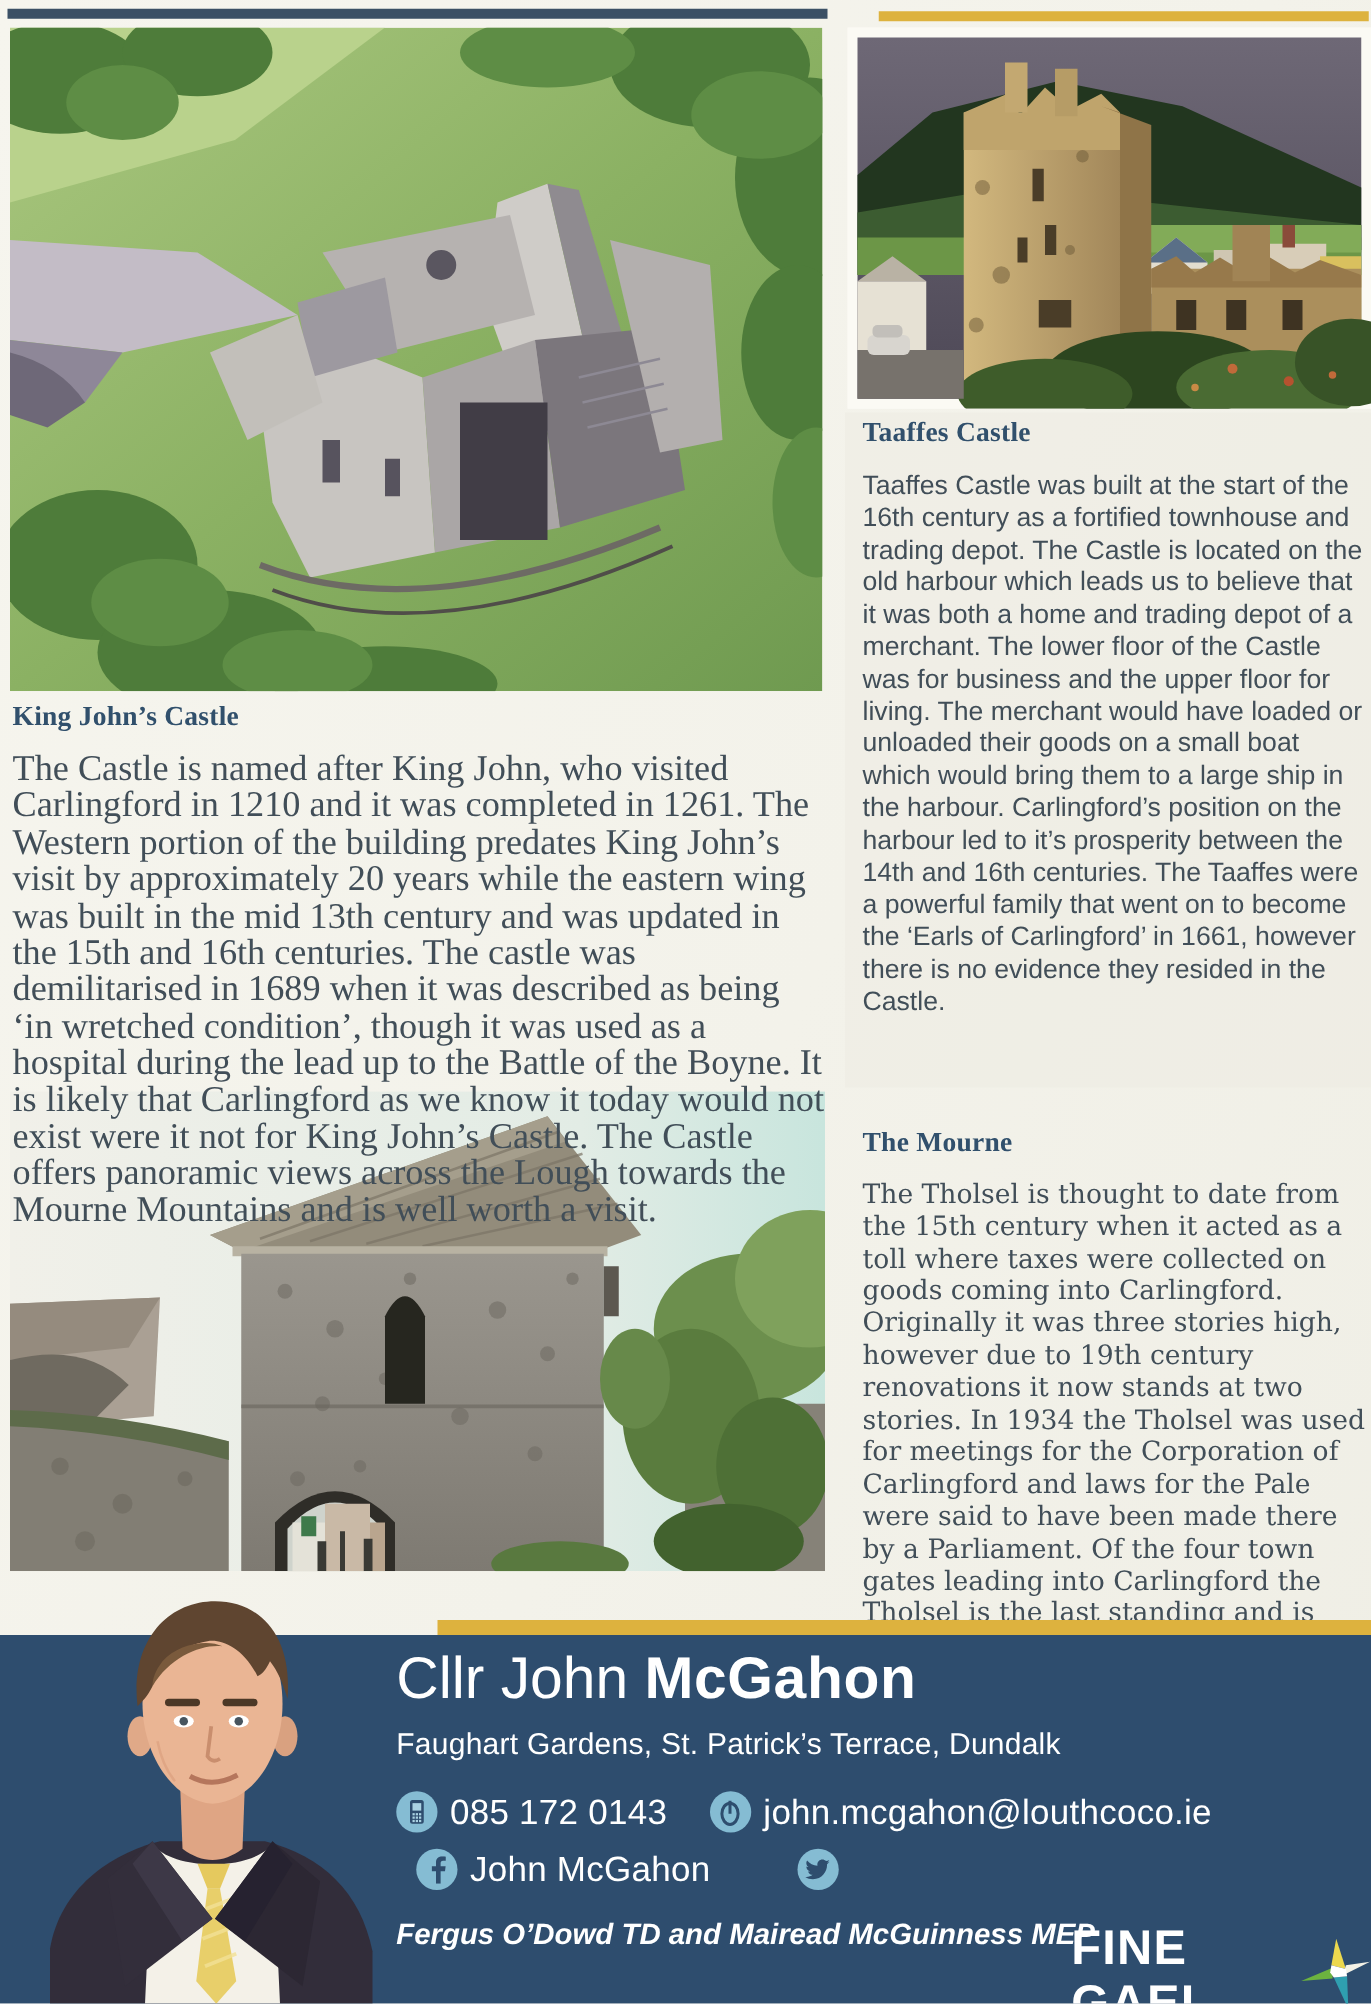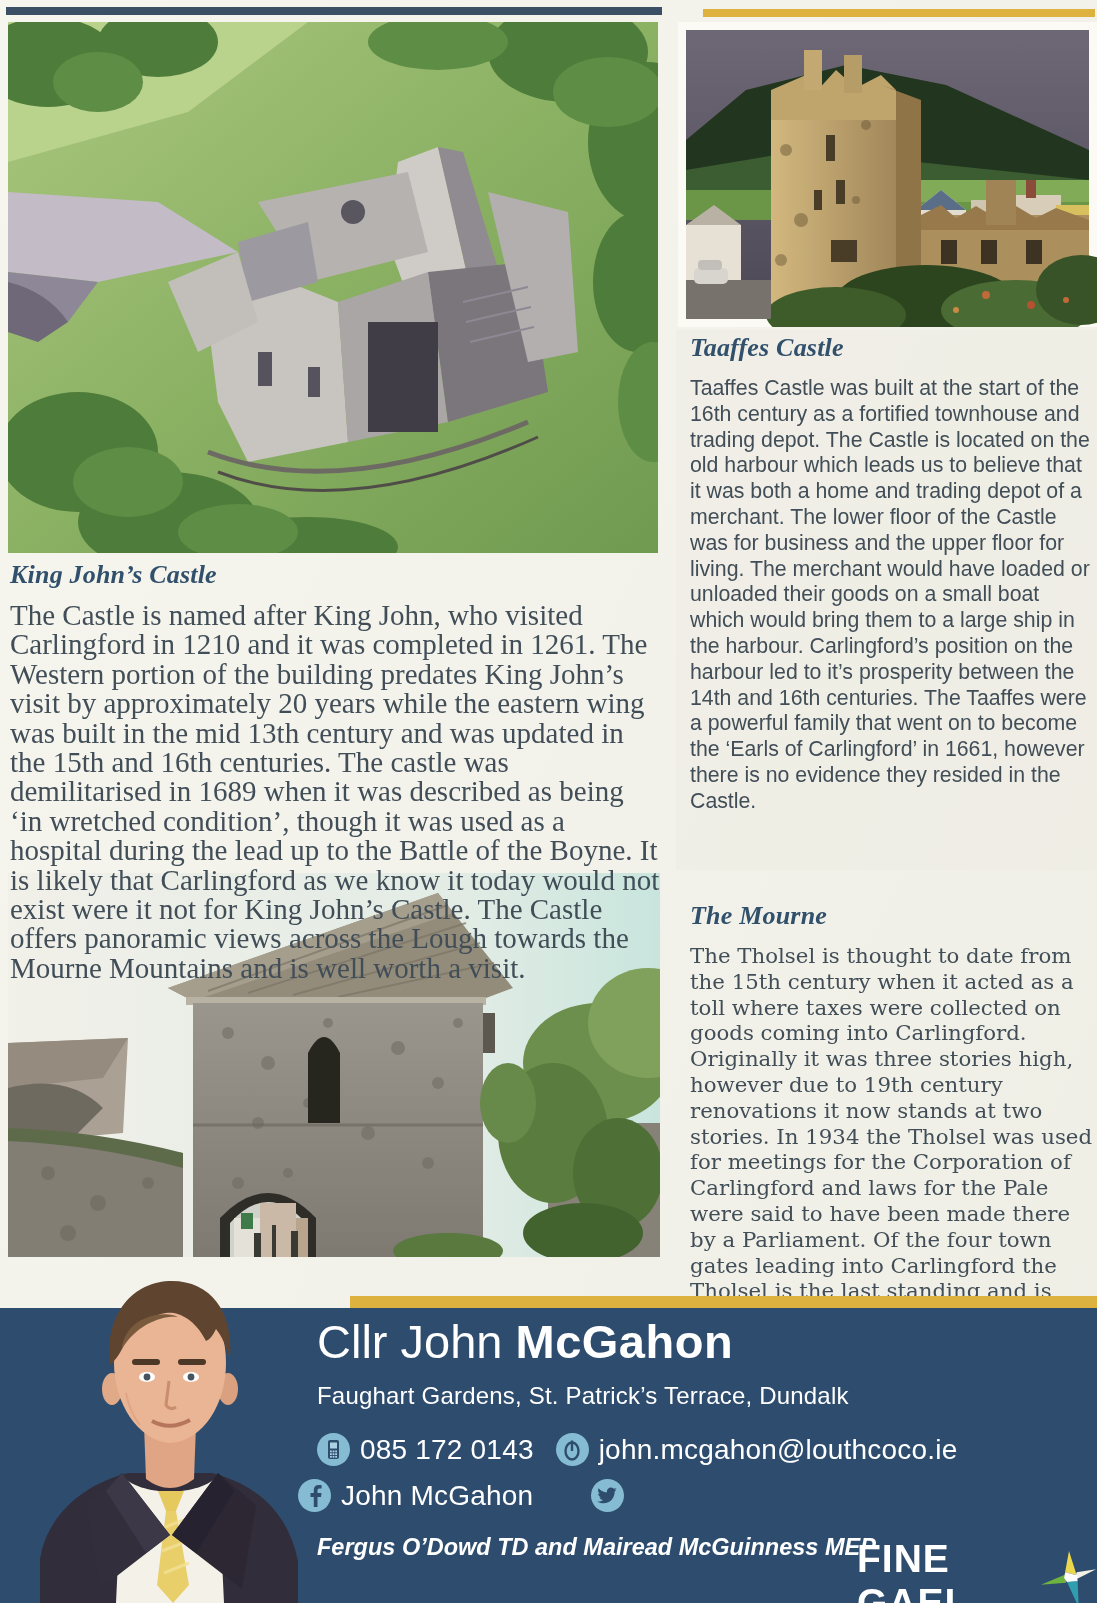--- a/index.html
+++ b/index.html
@@ -15,21 +15,21 @@
   .photo{position:absolute;overflow:hidden;}
   .photo svg{display:block;}
   #photo-kingjohns{left:8px;top:22px;width:650px;height:531px;}
   #photo-taaffes{left:678px;top:22px;width:419px;height:305px;background:#fbfaf6;padding:0;}
   #photo-tholsel{left:8px;top:873px;width:652px;height:384px;}
 
   .right-tint{position:absolute;left:676px;top:330px;width:421px;height:540px;background:#ecebe1;opacity:.55;}
 
   h2.sec{
     position:absolute;margin:0;color:#31506c;font-weight:bold;
-    font-size:26px;letter-spacing:.2px;font-family:"Liberation Serif","DejaVu Serif",serif;font-style:italic;
+    font-size:22px;letter-spacing:.2px;font-family:"Liberation Serif","DejaVu Serif",serif;
   }
   #h-kingjohns{left:10px;top:560px;}
   #h-taaffes{left:690px;top:333px;}
   #h-tholsel{left:690px;top:901px;}
 
   .para{
     position:absolute;margin:0;color:#414e58;text-align:left;
   }
   #p-kingjohns{left:10px;top:601px;width:652px;font-size:29px;line-height:29.4px;}
   #p-taaffes{left:690px;top:376px;width:404px;font-size:21.3px;line-height:25.8px;font-family:Liberation Sans, sans-serif;}
@@ -37,23 +37,23 @@
 
   
   .gold-stripe{position:absolute;left:350px;top:1296px;width:747px;height:13px;background:#ddb23e;}
   .footer-band{position:absolute;left:0;top:1308px;width:1097px;height:295px;background:#2e4d6e;}
   .man{position:absolute;left:26px;top:1253px;width:288px;height:350px;}
   .f-text{position:absolute;color:#ffffff;font-family:"Liberation Sans","DejaVu Sans",sans-serif;}
   .f-title{left:317px;top:1314px;font-size:47px;}
   .f-title .light{font-weight:400;}
   .f-title .heavy{font-weight:700;letter-spacing:.5px;}
   .f-address{left:317px;top:1382px;font-size:24px;font-weight:400;letter-spacing:.2px;}
-  .c-row{position:absolute;display:flex;align-items:center;gap:8px;font-family:"Liberation Sans","DejaVu Sans",sans-serif;color:#fff;}
+  .c-row{position:absolute;display:flex;align-items:center;gap:20px;font-family:"Liberation Sans","DejaVu Sans",sans-serif;color:#fff;}
   .c-row1{left:317px;top:1433px;}
-  .c-row2{left:298px;top:1479px;}
+  .c-row2{left:333px;top:1479px;}
   .c-item{display:flex;align-items:center;gap:10px;margin-right:14px;}
   .icn{width:33px;height:33px;border-radius:50%;background:#85bcd3;display:flex;align-items:center;justify-content:center;flex:0 0 auto;}
   .c-label{font-size:28px;font-weight:400;letter-spacing:.2px;}
   .f-tagline{left:317px;top:1533px;font-size:23.5px;font-weight:700;font-style:italic;line-height:28.5px;}
   .fg-logo{position:absolute;left:857px;top:1537px;display:flex;align-items:center;gap:4px;}
   .fg-text{color:#fff;font-family:"Liberation Sans","DejaVu Sans",sans-serif;font-size:39px;font-weight:700;letter-spacing:1px;}
 </style>
 </head>
 <body>
 

